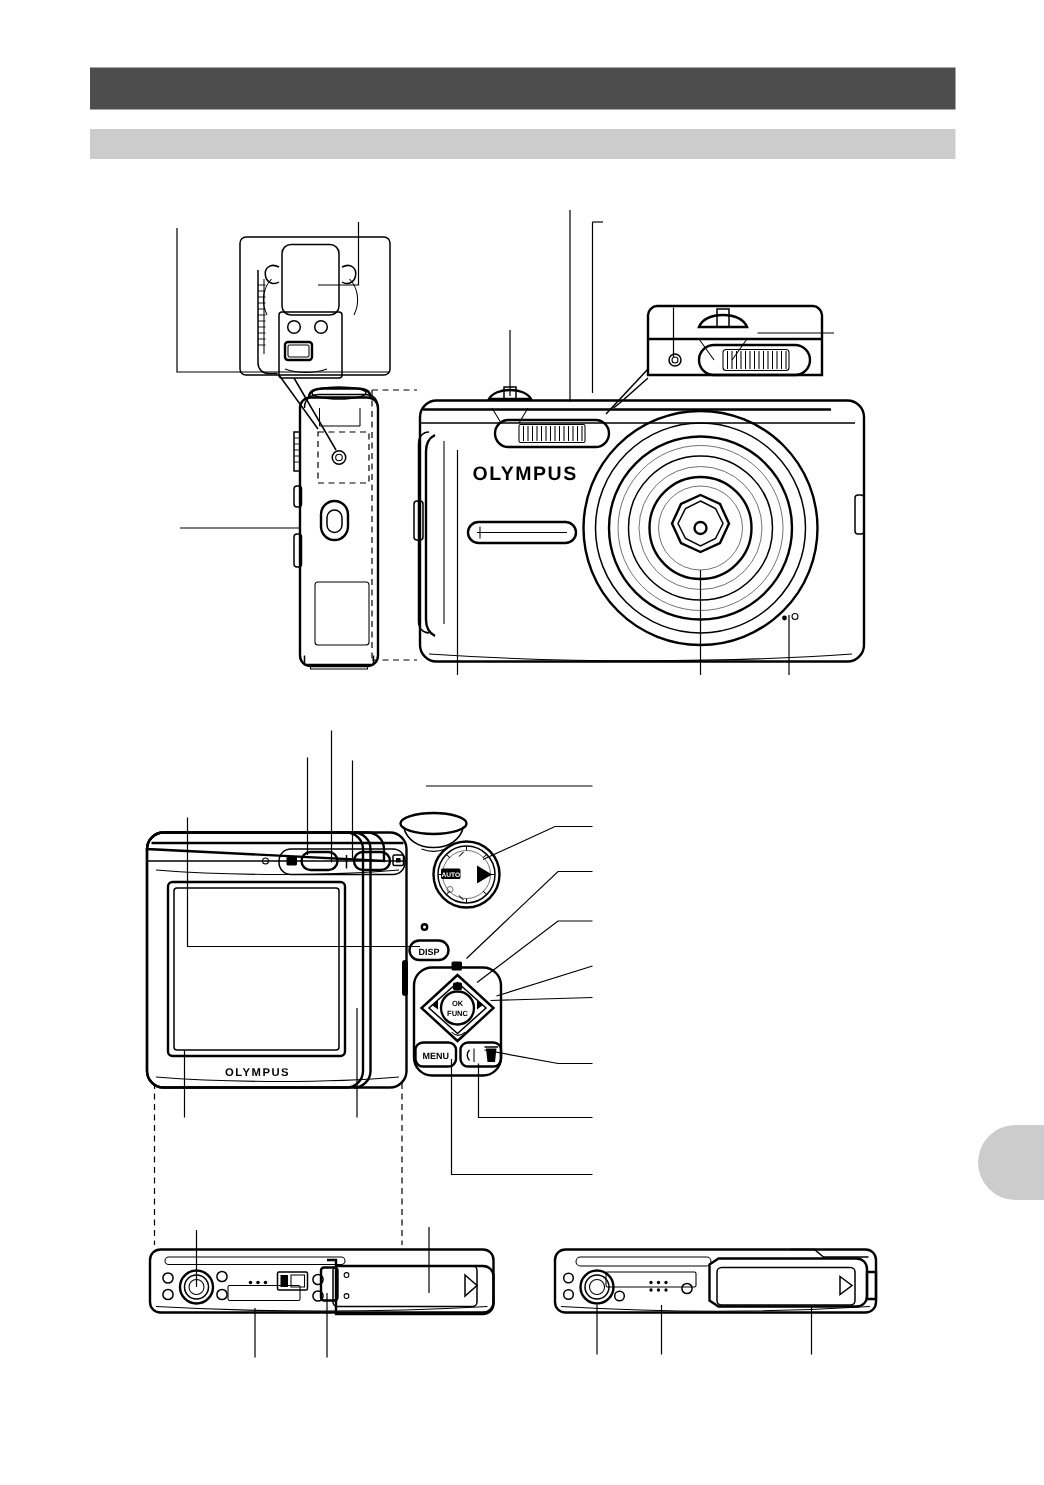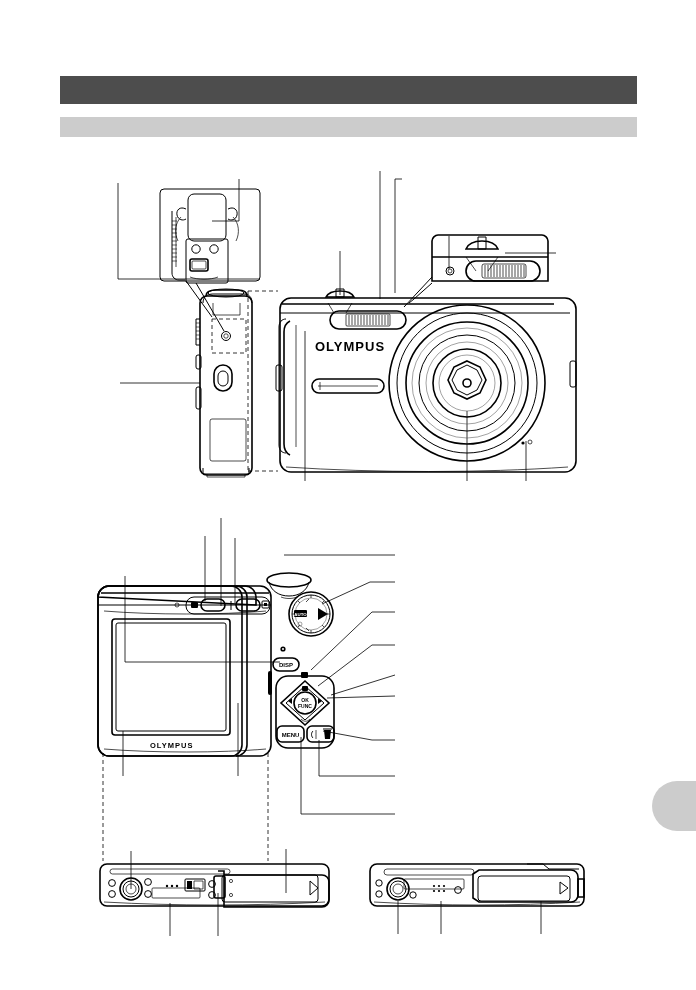--- a/index.html
+++ b/index.html
@@ -4,21 +4,21 @@
 <style>
   html,body{margin:0;padding:0;}
   body{
     width:696px;height:990px;
     background:#ffffff;
     font-family:"Liberation Sans", sans-serif;
     position:relative;
     overflow:hidden;
     -webkit-font-smoothing:antialiased;
   }
-  .page{position:absolute;inset:0;margin-top:31px;}
+  .page{position:absolute;inset:0;}
 
   
   .hdr-dark{
     position:absolute;left:60px;top:45px;width:577px;height:28px;
     background:#4d4d4d;
   }
   .hdr-light{
     position:absolute;left:60px;top:86px;width:577px;height:20px;
     background:#cccccc;
   }

